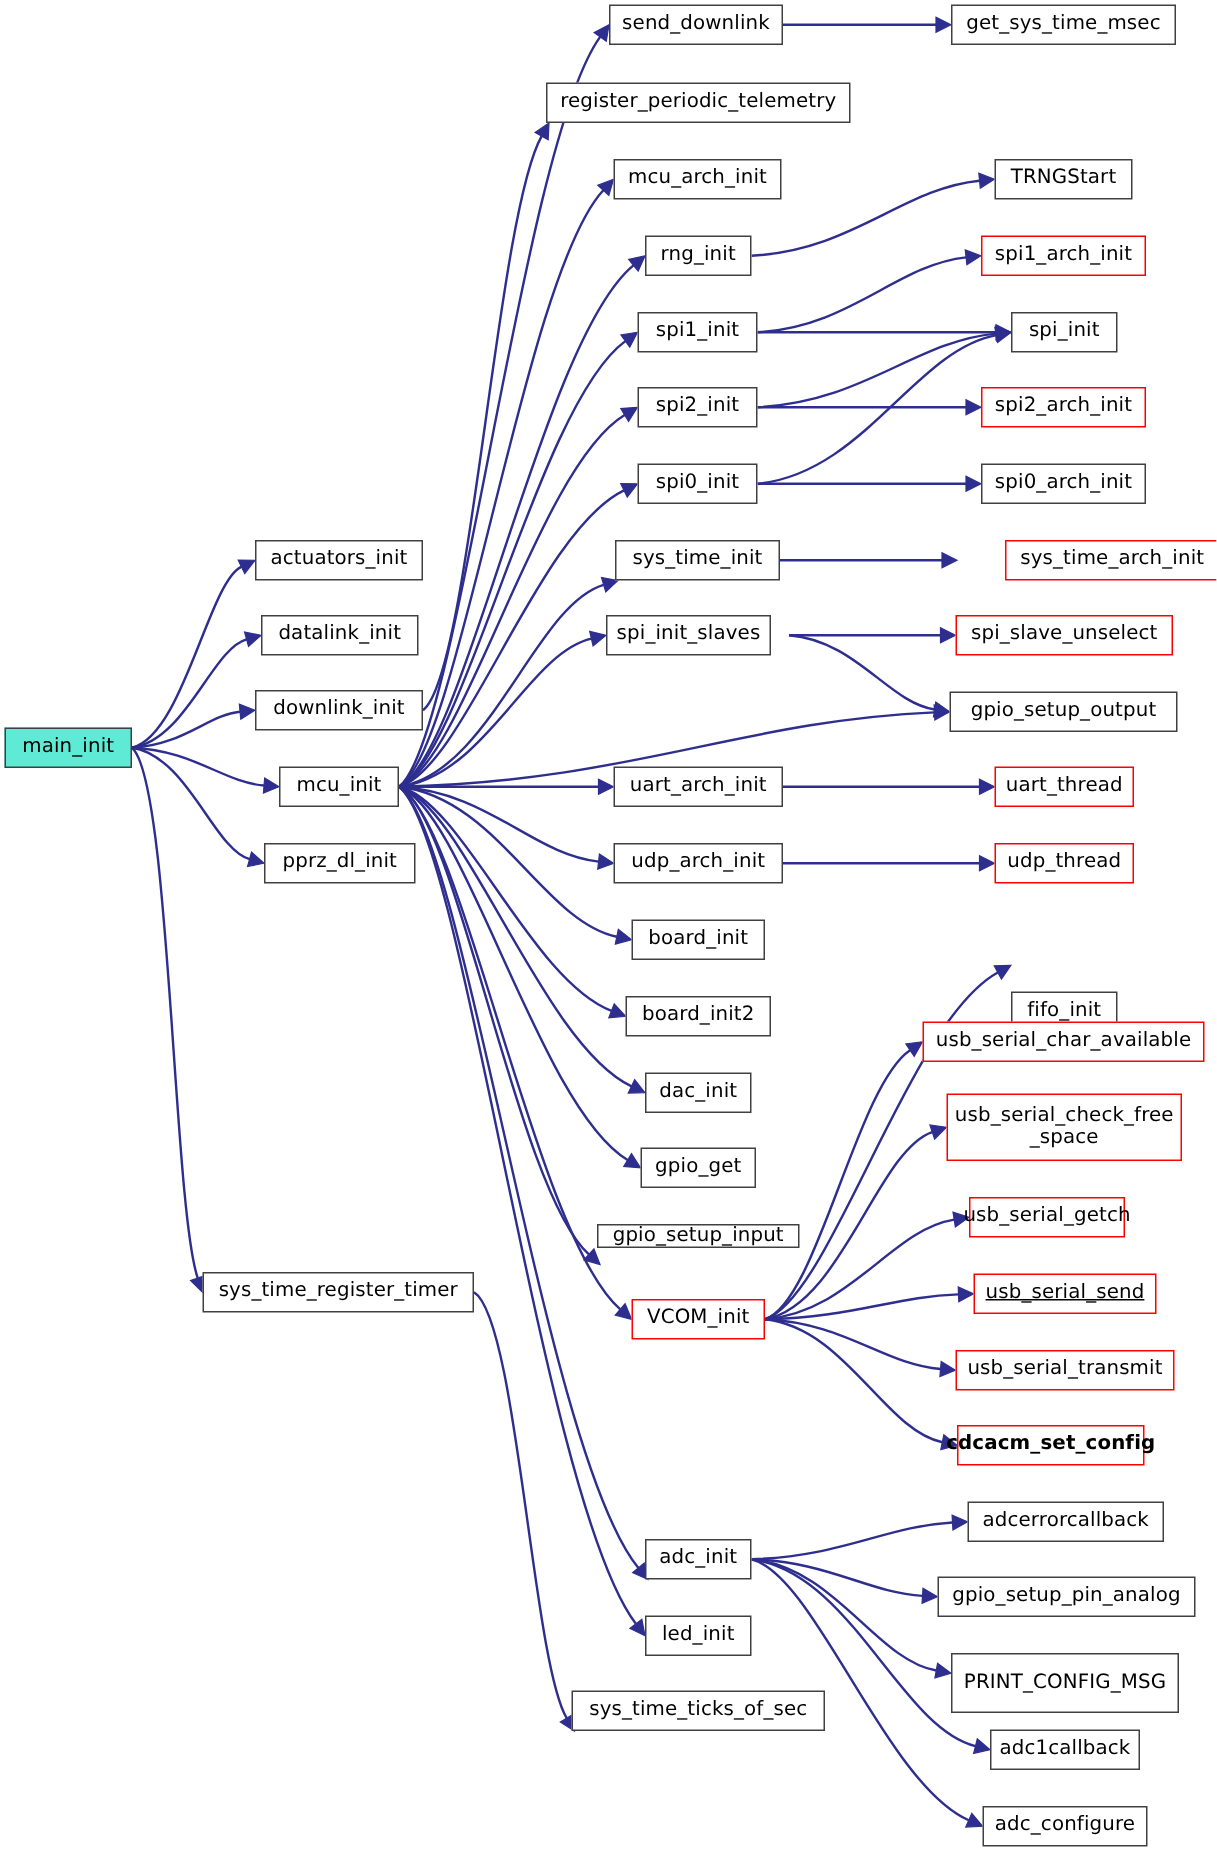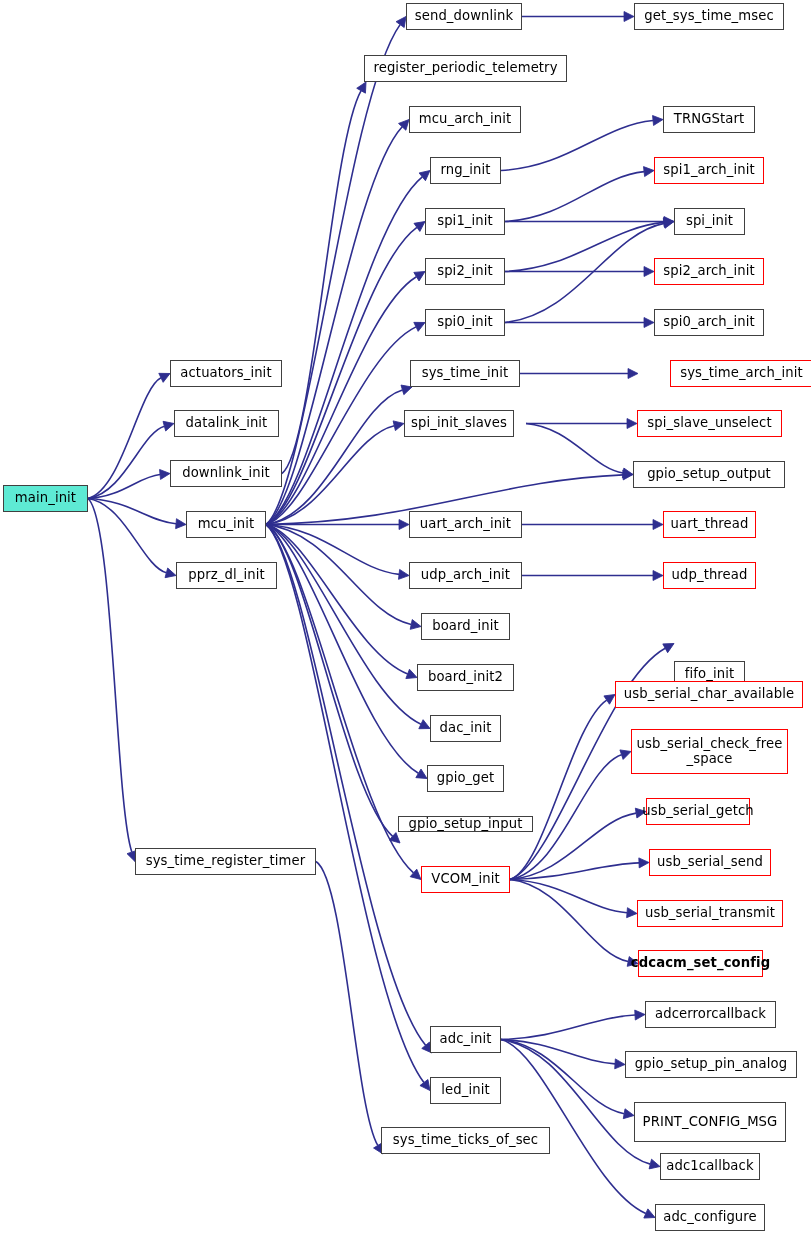--- a/index.html
+++ b/index.html
@@ -203,21 +203,21 @@
       <div class="node red" style="left: 670px; top: 360px; width: 143px; height: 27px;">sys_time_arch_init</div>
       <div class="node red" style="left: 637px; top: 410px; width: 145px; height: 27px;">spi_slave_unselect</div>
       <div class="node" style="left: 633px; top: 461px; width: 152px; height: 27px;">gpio_setup_output</div>
       <div class="node red" style="left: 663px; top: 511px; width: 93px; height: 27px;">uart_thread</div>
       <div class="node red" style="left: 663px; top: 562px; width: 93px; height: 27px;">udp_thread</div>
       <div class="node" style="left: 674px; top: 630px; width: 71px; height: 27px; margin-top: 31px;">fifo_init</div>
       <div class="node red" style="left: 615px; top: 681px; width: 188px; height: 27px;">usb_serial_char_available</div>
       <div class="node red" style="left: 631px; top: 729px; width: 157px; height: 45px;">usb_serial_check_free
 _space</div>
       <div class="node red" style="left: 646px; top: 798px; width: 104px; height: 27px;">usb_serial_getch</div>
-      <div class="node red" style="left: 649px; top: 849px; width: 122px; height: 27px;">usb_serial_send</div>
+      <div class="node red" style="left: 649px; top: 849px; width: 122px; height: 27px; text-decoration: underline;">usb_serial_send</div>
       <div class="node red" style="left: 637px; top: 900px; width: 146px; height: 27px;">usb_serial_transmit</div>
       <div class="node red" style="left: 638px; top: 950px; width: 125px; height: 27px; font-weight: bold;">cdcacm_set_config</div>
       <div class="node" style="left: 645px; top: 1001px; width: 131px; height: 27px;">adcerrorcallback</div>
       <div class="node" style="left: 625px; top: 1051px; width: 172px; height: 27px;">gpio_setup_pin_analog</div>
       <div class="node" style="left: 634px; top: 1102px; width: 152px; height: 40px;">PRINT_CONFIG_MSG</div>
       <div class="node" style="left: 660px; top: 1153px; width: 100px; height: 27px;">adc1callback</div>
       <div class="node" style="left: 655px; top: 1204px; width: 110px; height: 27px;">adc_configure</div>
     </div>
 </div>
 

